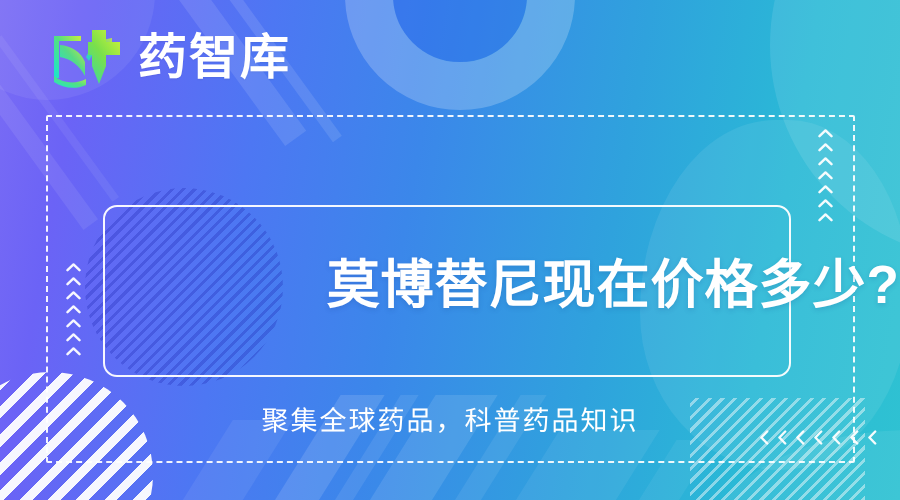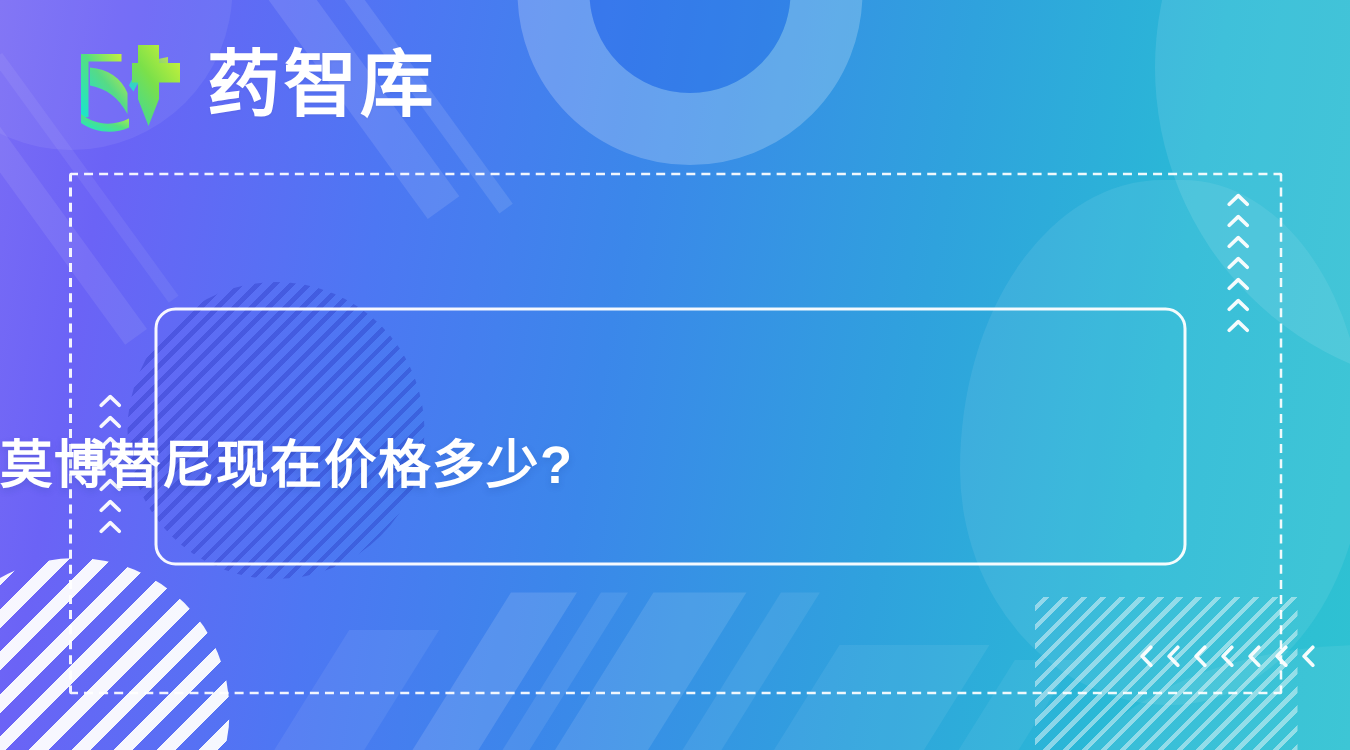--- a/index.html
+++ b/index.html
@@ -234,30 +234,29 @@
     line-height: 1;
     white-space: nowrap;
   }
 
   
   .title {
     position: absolute;
     left: 0;
     right: 0;
     top: 256px;
-    text-align: left;
+    text-align: right;
     color: #ffffff;
-    font-size: 35px;
+    font-size: 53px;
     font-weight: 700;
     letter-spacing: 1px;
     line-height: 1.1;
     white-space: nowrap;
     z-index: 6;
     text-shadow: 0 2px 5px rgba(20,60,140,0.18);
-    margin-top: 36px;
   }
 
   
   .tagline {
     position: absolute;
     left: 0;
     right: 0;
     top: 408px;
     text-align: center;
     color: #ffffff;
@@ -354,20 +353,21 @@
       <path d="M41 37 C45 28 53 22 64 20 L64 14 C50 16 42 24 38 33 Z" fill="url(#gBook)" opacity="0.85"></path>
 
       <path d="M44 6 L58 6 L58 18 L72 18 L72 31 L58 31 L58 42 L51 60 L44 42 L44 31 L40 31 L40 18 L44 18 Z" fill="url(#gCross)"></path>
     </svg>
     <div class="logo-text">药智库</div>
   </div>
 
 
   <div class="title">莫博替尼现在价格多少?</div>
 
+  <div class="tagline">聚集全球药品，科普药品知识</div>
 
   <div class="chev-col left" id="chevLeft">
       <svg class="chev" width="15" height="11" viewBox="0 0 15 11" style="transform: rotate(0deg);">
         <path d="M1.5 8.2 L7.5 2.4 L13.5 8.2" fill="none" stroke="#ffffff" stroke-width="2.4" stroke-linecap="round" stroke-linejoin="round"></path>
       </svg>
       <svg class="chev" width="15" height="11" viewBox="0 0 15 11" style="transform: rotate(0deg);">
         <path d="M1.5 8.2 L7.5 2.4 L13.5 8.2" fill="none" stroke="#ffffff" stroke-width="2.4" stroke-linecap="round" stroke-linejoin="round"></path>
       </svg>
       <svg class="chev" width="15" height="11" viewBox="0 0 15 11" style="transform: rotate(0deg);">
         <path d="M1.5 8.2 L7.5 2.4 L13.5 8.2" fill="none" stroke="#ffffff" stroke-width="2.4" stroke-linecap="round" stroke-linejoin="round"></path>

